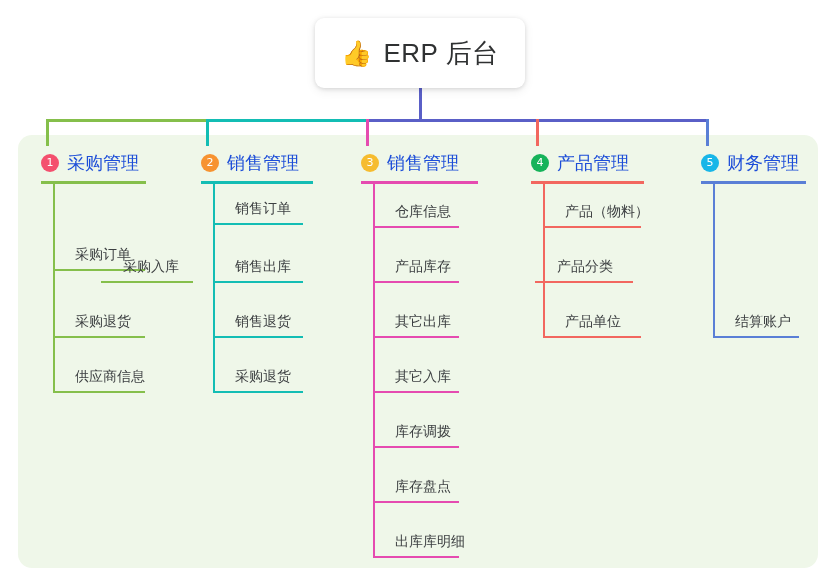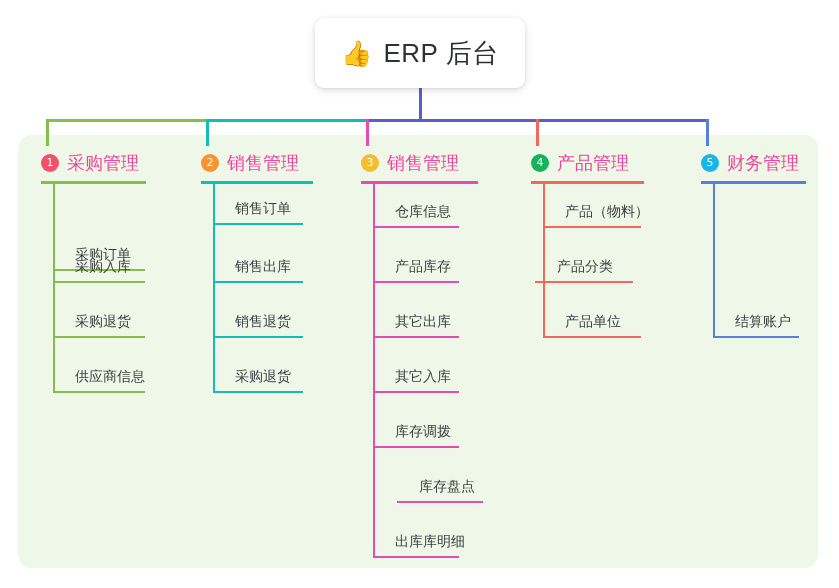--- a/index.html
+++ b/index.html
@@ -95,21 +95,21 @@
     border-radius: 50%;
     color: #ffffff;
     font-size: 11px;
     line-height: 18px;
     text-align: center;
     font-family: "DejaVu Sans", sans-serif;
     flex: 0 0 auto;
   }
   .branch-title {
     font-size: 18px;
-    color: #ec4899;
+    color: #1d4ed8;
   }
   .head-rule {
     position: absolute;
     height: 3px;
     left: 0;
     bottom: -8px;
   }
 
   .leaf {
     position: absolute;
@@ -163,21 +163,21 @@
         <div class="branch-head">
           <span class="badge" style="background: rgb(244, 80, 110);">1</span>
           <span class="branch-title">采购管理</span>
           <div class="head-rule" style="width: 105px; background: rgb(133, 191, 75);"></div>
         </div>
         <div class="spine" style="top: 34px; height: 208px; background: rgb(133, 191, 75); left: 12px;"></div>
         <div class="leaf" style="left: 12px; top: 53px; width: 92px; margin-top: 43px;">
           <span class="leaf-label">采购订单</span>
           <div class="leaf-rule" style="background: rgb(133, 191, 75);"></div>
         </div>
-        <div class="leaf" style="left: 12px; top: 108px; width: 92px;">
+        <div class="leaf" style="left: 12px; top: 108px; width: 92px; padding-left: 48px;">
           <span class="leaf-label">采购入库</span>
           <div class="leaf-rule" style="background: rgb(133, 191, 75);"></div>
         </div>
         <div class="leaf" style="left: 12px; top: 163px; width: 92px;">
           <span class="leaf-label">采购退货</span>
           <div class="leaf-rule" style="background: rgb(133, 191, 75);"></div>
         </div>
         <div class="leaf" style="left: 12px; top: 218px; width: 92px;">
           <span class="leaf-label">供应商信息</span>
           <div class="leaf-rule" style="background: rgb(133, 191, 75);"></div>
@@ -227,21 +227,21 @@
           <div class="leaf-rule" style="background: rgb(229, 75, 176);"></div>
         </div>
         <div class="leaf" style="left: 12px; top: 218px; width: 86px;">
           <span class="leaf-label">其它入库</span>
           <div class="leaf-rule" style="background: rgb(229, 75, 176);"></div>
         </div>
         <div class="leaf" style="left: 12px; top: 273px; width: 86px;">
           <span class="leaf-label">库存调拨</span>
           <div class="leaf-rule" style="background: rgb(229, 75, 176);"></div>
         </div>
-        <div class="leaf" style="left: 12px; top: 328px; width: 86px; margin-left: 24px;">
+        <div class="leaf" style="left: 12px; top: 328px; width: 86px;">
           <span class="leaf-label">库存盘点</span>
           <div class="leaf-rule" style="background: rgb(229, 75, 176);"></div>
         </div>
         <div class="leaf" style="left: 12px; top: 383px; width: 86px;">
           <span class="leaf-label">出库库明细</span>
           <div class="leaf-rule" style="background: rgb(229, 75, 176);"></div>
         </div>
       </div>
       <div class="branch" style="left: 531px; top: 150px;">
         <div class="branch-head">

